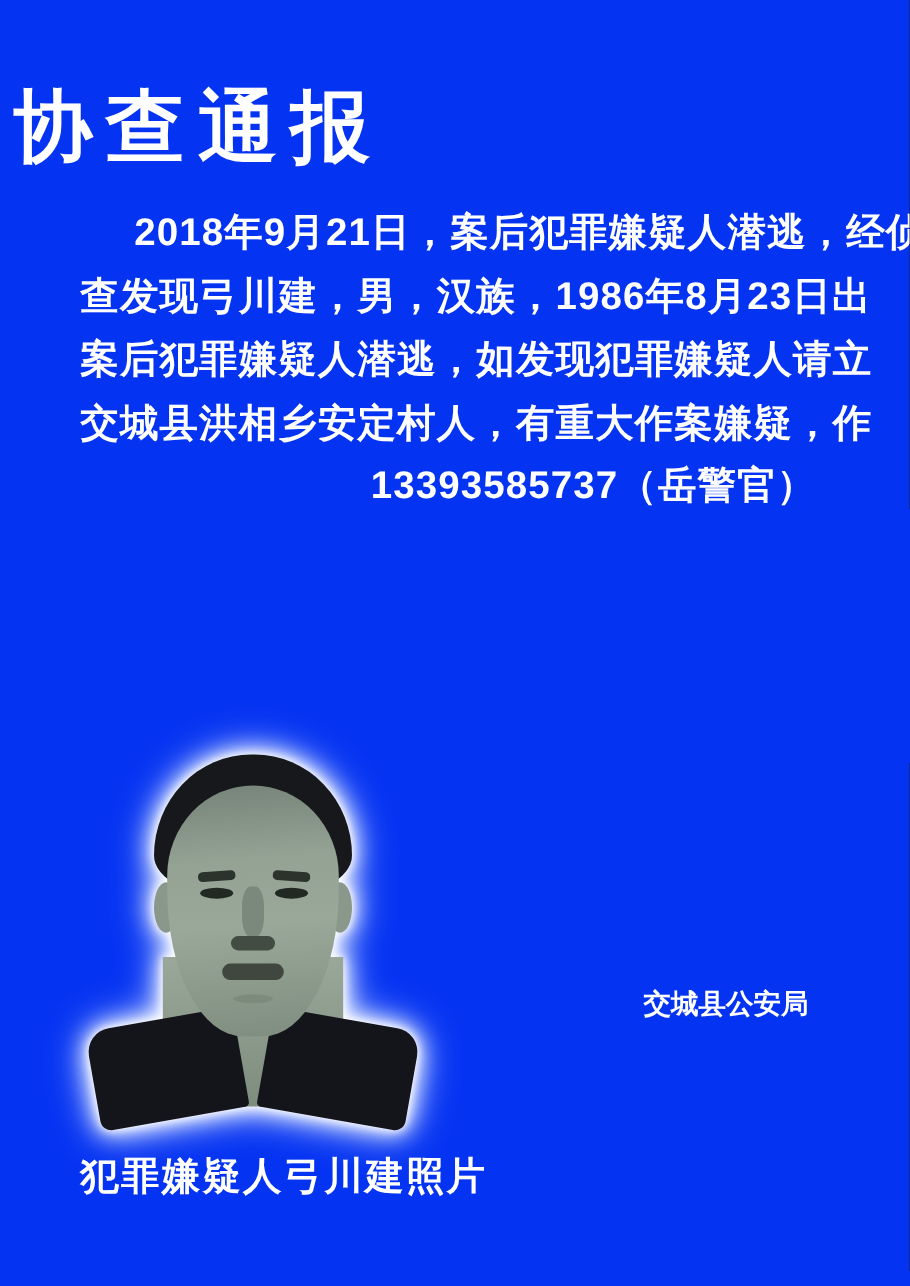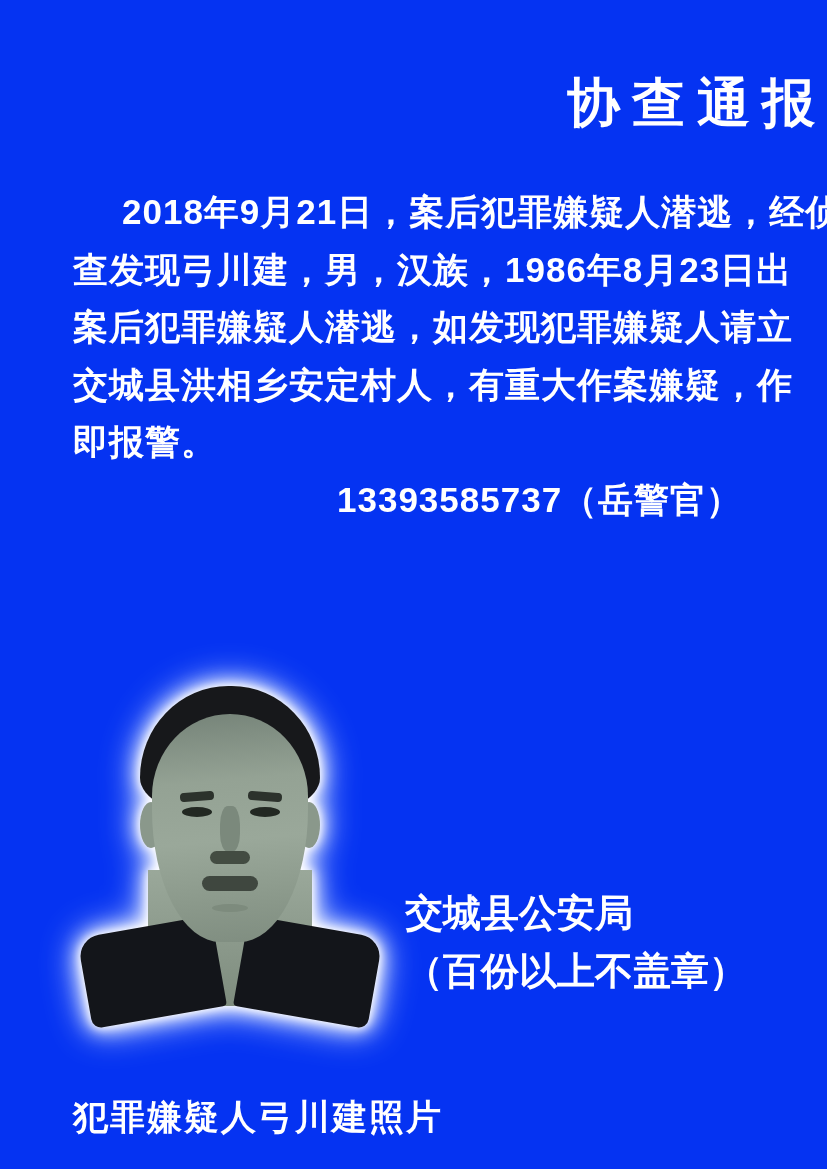--- a/index.html
+++ b/index.html
@@ -16,22 +16,22 @@
     overflow: hidden;
     font-family: "Liberation Sans", "DejaVu Sans", sans-serif;
     color: #ffffff;
   }
   .title {
     position: absolute;
     top: 68px;
     left: 0;
     width: 100%;
     margin: 0;
-    text-align: right;
-    font-size: 53px;
+    text-align: left;
+    font-size: 72px;
     font-weight: 900;
     letter-spacing: 12px;
     text-indent: 12px; 
     color: #ffffff;
   }
   .body-text {
     position: absolute;
     left: 73px;
     top: 183px;
     width: 692px;
@@ -109,50 +109,49 @@
     background: #3f473f; border-radius: 8px; }
   .chin-crease { left: 124px; top: 224px; width: 36px; height: 8px;
     background: #7d8b7d; border-radius: 50%; }
 
   
   .signature {
     position: absolute;
     left: 405px;
     top: 884px;
     width: 330px;
-    text-align: left;
-    font-size: 38px;
+    text-align: right;
+    font-size: 25px;
     font-weight: 700;
     line-height: 58px;
     white-space: nowrap;
   }
   
   .caption {
     position: absolute;
     left: 73px;
-    top: 1094px;
+    top: 1046px;
     font-size: 35px;
     font-weight: 700;
     letter-spacing: 2px;
     white-space: nowrap;
   }
 </style>
 </head>
 <body>
 
 <div class="page">
 
   <h1 class="title">协查通报</h1>
 
   <div class="body-text">
     <div class="indent-first">2018年9月21日，案后犯罪嫌疑人潜逃，经侦</div>
     <div>查发现弓川建，男，汉族，1986年8月23日出</div>
     <div>案后犯罪嫌疑人潜逃，如发现犯罪嫌疑人请立</div>
     <div>交城县洪相乡安定村人，有重大作案嫌疑，作</div>
-    <div>即报警。</div>
     <div class="phone-line-2">13393585737（岳警官）</div>
   </div>
 
   <div class="photo">
     <div class="photo-figure">
       <div class="chest"></div>
       <div class="shoulder-left"></div>
       <div class="shoulder-right"></div>
       <div class="hair"></div>
       <div class="ear ear-left"></div>
@@ -164,18 +163,17 @@
       <div class="eye eye-right"></div>
       <div class="nose-shadow"></div>
       <div class="nostrils"></div>
       <div class="mouth"></div>
       <div class="chin-crease"></div>
     </div>
   </div>
 
   <div class="signature">
     <div>交城县公安局</div>
-    <div>（百份以上不盖章）</div>
   </div>
 
   <div class="caption">犯罪嫌疑人弓川建照片</div>
 
 </div>
 
 </body></html>

